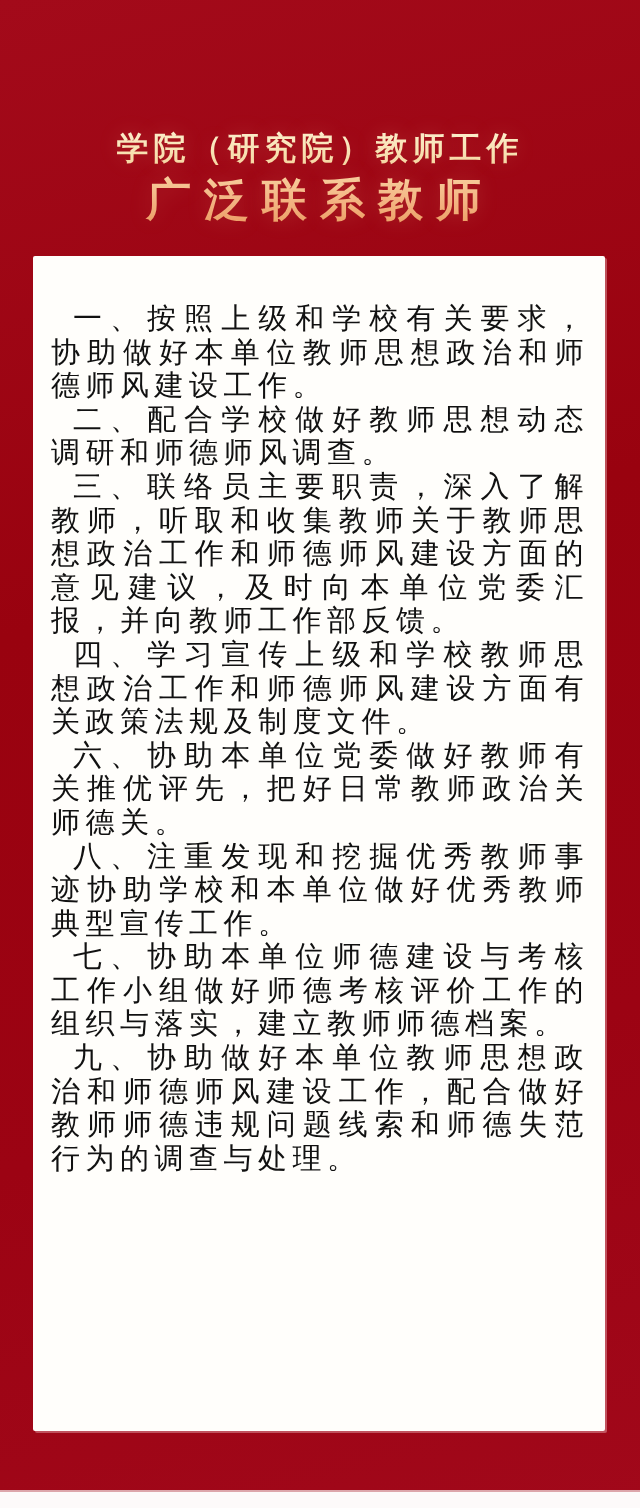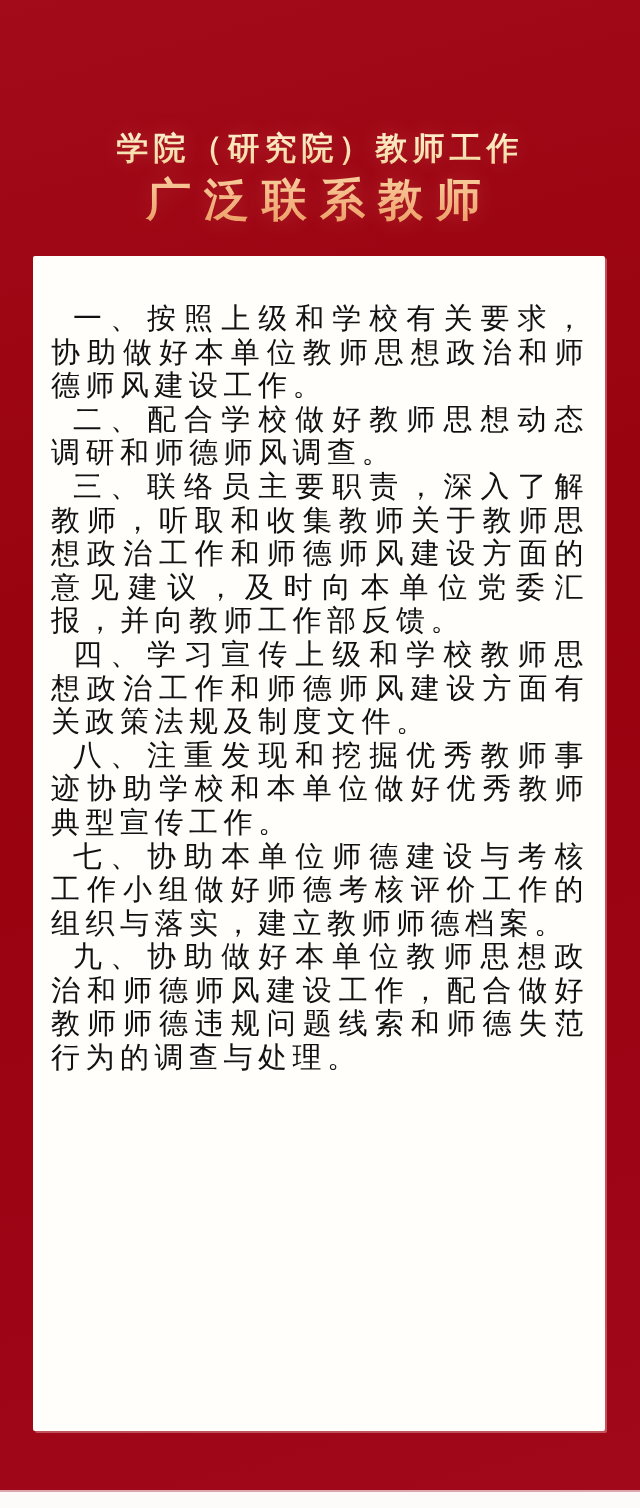--- a/index.html
+++ b/index.html
@@ -95,20 +95,21 @@
   <h1 class="poster-title">
     <span class="title-line title-line-1">学院（研究院）教师工作</span>
     <span class="title-line title-line-2">广泛联系教师</span>
   </h1>
 
   <div class="content-card">
     <p class="duty">一、按照上级和学校有关要求，协助做好本单位教师思想政治和师德师风建设工作。</p>
     <p class="duty">二、配合学校做好教师思想动态调研和师德师风调查。</p>
     <p class="duty">三、联络员主要职责，深入了解教师，听取和收集教师关于教师思想政治工作和师德师风建设方面的意见建议，及时向本单位党委汇报，并向教师工作部反馈。</p>
     <p class="duty">四、学习宣传上级和学校教师思想政治工作和师德师风建设方面有关政策法规及制度文件。</p>
+    <p class="duty">六、协助本单位党委做好教师有关推优评先，把好日常教师政治关师德关。</p>
     <p class="duty">八、注重发现和挖掘优秀教师事迹协助学校和本单位做好优秀教师典型宣传工作。</p>
     <p class="duty">七、协助本单位师德建设与考核工作小组做好师德考核评价工作的组织与落实，建立教师师德档案。</p>
     <p class="duty">九、协助做好本单位教师思想政治和师德师风建设工作，配合做好教师师德违规问题线索和师德失范行为的调查与处理。</p>
   </div>
 
   <div class="bottom-strip"></div>
 
 </div>
 
 </body></html>

